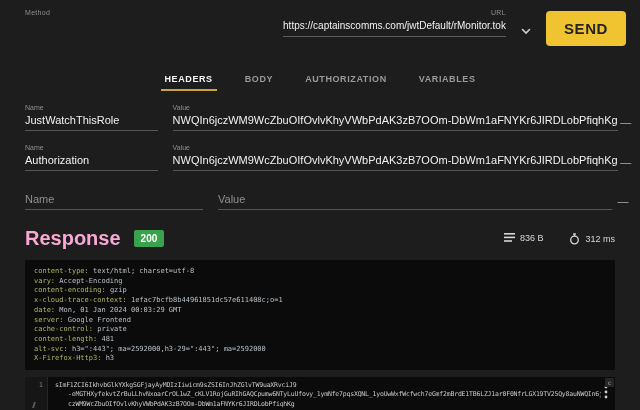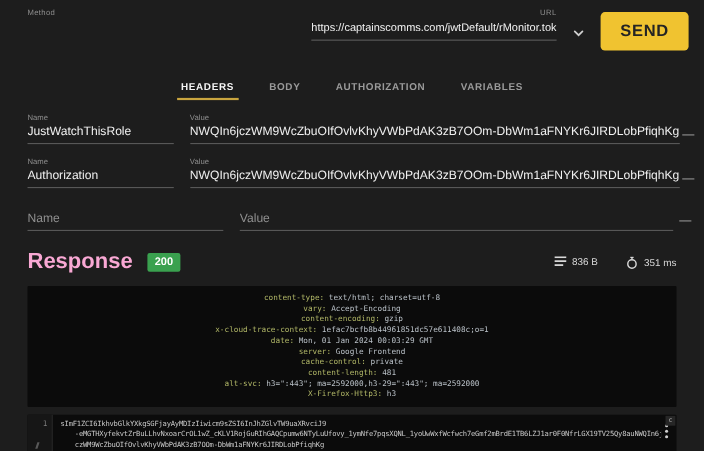--- a/index.html
+++ b/index.html
@@ -49,21 +49,21 @@
   
   .resp-bar { display:flex; align-items:center; padding:0 25px; margin-top:17px; }
   .resp-title { font-size:20px; font-weight:bold; color:#f9a8d4; }
   .status-badge { margin-left:13px; background:var(--status-green,#3aa14f); color:#fff; font-size:10px; font-weight:bold; padding:3px 7px; border-radius:2px; }
   .resp-meta { margin-left:auto; display:flex; align-items:flex-start; gap:26px; }
   .meta-item { display:flex; align-items:center; gap:5px; font-size:9px; color:#d8d8d8; }
   .meta-item svg { display:block; }
 
   
   .panel { margin:10px 25px 0 25px; background:#0b0b0b; border-radius:1px; }
-  .resp-headers { padding:7px 9px 6px 9px; font-family:"DejaVu Sans Mono", monospace; font-size:7px; line-height:9.7px;text-align:center; }
+  .resp-headers { padding:7px 9px 6px 9px; font-family:"DejaVu Sans Mono", monospace; font-size:7px; line-height:9.7px; }
   .h-line { white-space:nowrap; overflow:hidden; }
   .h-line .k { color:var(--header-key,#b1b767); }
   .h-line .v { color:var(--header-value,#b9c0c7); }
 
   
   .resp-body { margin-top:7px; display:flex; position:relative; min-height:52px; }
   .gutter { width:23px; background:#161616; border-right:1px solid #262626; padding:4px 4px 4px 0; text-align:right; font-family:"DejaVu Sans Mono", monospace; font-size:7px; color:#7d7d7d; }
   .wrap-marker { display:block; width:2px; height:6px; background:#6a6a6a; margin:13px 8px 0 auto; transform:skewX(-18deg); opacity:.8; }
   .code { flex:1; padding:4px 14px 6px 7px; font-family:"DejaVu Sans Mono", monospace; font-size:6.5px; line-height:9.4px; letter-spacing:-0.2px; color:var(--code-text,#c9c9c9); overflow:hidden; }
   .code-line { white-space:nowrap; overflow:hidden; }
@@ -156,21 +156,21 @@
         <span>836 B</span>
       </span>
       <span class="meta-item">
         <svg width="11" height="12" viewBox="0 0 11 12">
             <g stroke="#d8d8d8" fill="none" stroke-width="1.3">
               <circle cx="5.5" cy="7" r="3.8"></circle>
               <line x1="4" y1="1" x2="7" y2="1"></line>
               <line x1="5.5" y1="1.2" x2="5.5" y2="3"></line>
             </g>
           </svg>
-        <span>351 ms</span>
+        <span>312 ms</span>
       </span>
     </div>
   </div>
 
   <div class="panel resp-headers">
     <div class="h-line"><span class="k">content-type:</span><span class="v">&nbsp;</span><span class="v">text/html; charset=utf-8</span></div>
       <div class="h-line"><span class="k">vary:</span><span class="v">&nbsp;</span><span class="v">Accept-Encoding</span></div>
       <div class="h-line"><span class="k">content-encoding:</span><span class="v">&nbsp;</span><span class="v">gzip</span></div>
       <div class="h-line"><span class="k">x-cloud-trace-context:</span><span class="v">&nbsp;</span><span class="v">1efac7bcfb8b44961851dc57e611408c;o=1</span></div>
       <div class="h-line"><span class="k">date:</span><span class="v">&nbsp;</span><span class="v">Mon, 01 Jan 2024 00:03:29 GMT</span></div>

